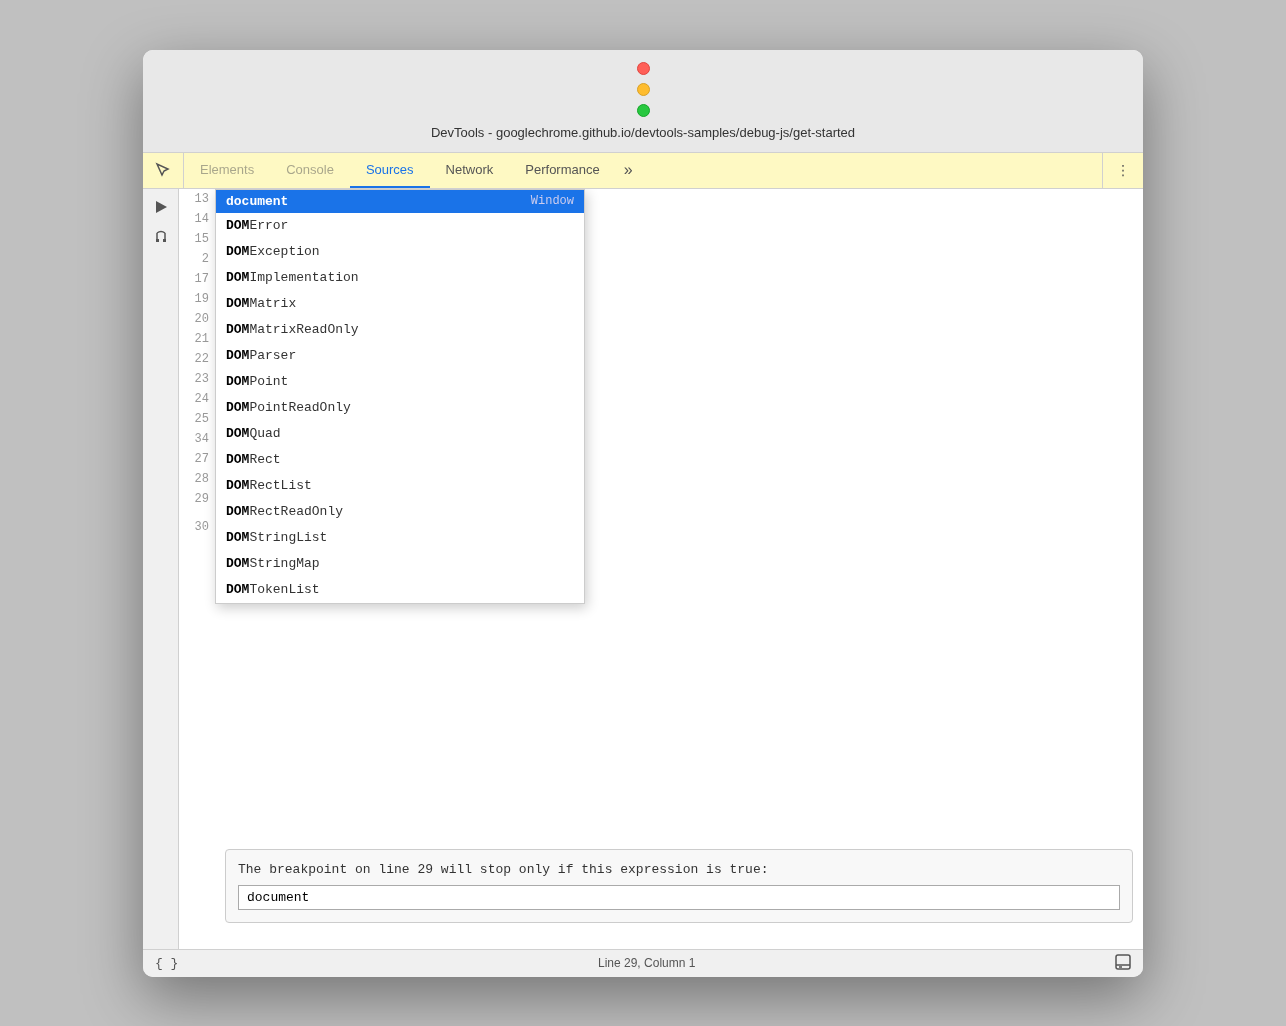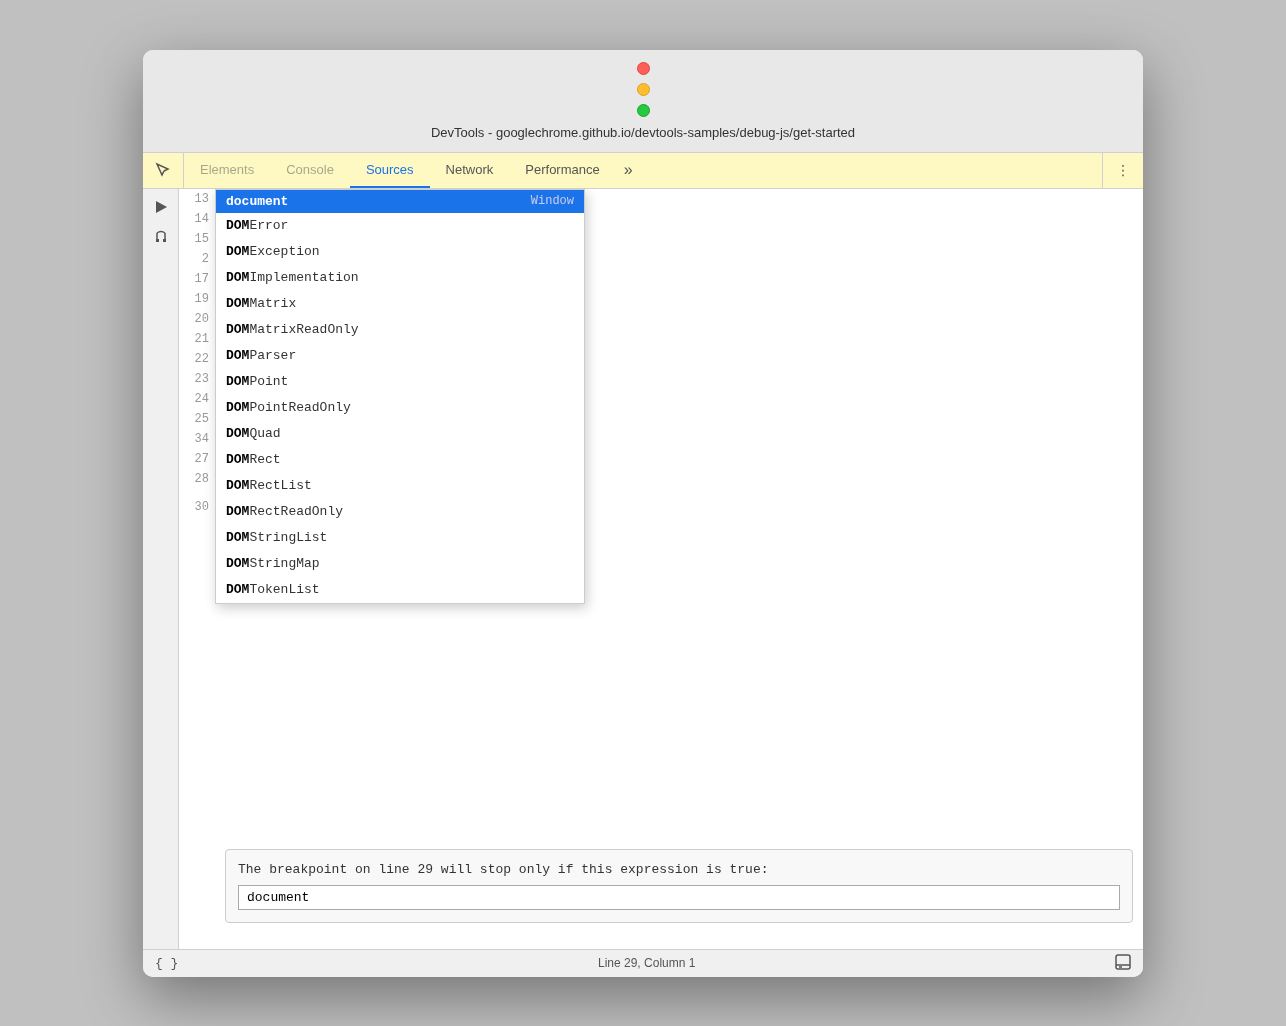--- a/index.html
+++ b/index.html
@@ -396,20 +396,24 @@
           <span class="line-content"></span>
         </div>
         <div class="code-line">
           <span class="line-num">27</span>
           <span class="line-content">  }</span>
         </div>
         <div class="code-line">
           <span class="line-num">28</span>
           <span class="line-content code-purple">  f</span>
         </div>
+        <div class="code-line">
+          <span class="line-num">29</span>
+          <span class="line-content"></span>
+        </div>
       </div>
 
       <div class="breakpoint-tooltip">
         <div>The breakpoint on line 29 will stop only if this expression is true:</div>
         <input class="bp-input" type="text" value="document" style="">
       </div>
 
       <div class="code-line" style="margin-top: 8px; padding-left: 0;">
         <span class="line-num">30</span>
         <span class="line-content">  <span class="code-darkblue">var</span> <span style="color:#1a0dab;">addend2</span> = <span class="code-orange">getNumber2</span>();</span>

